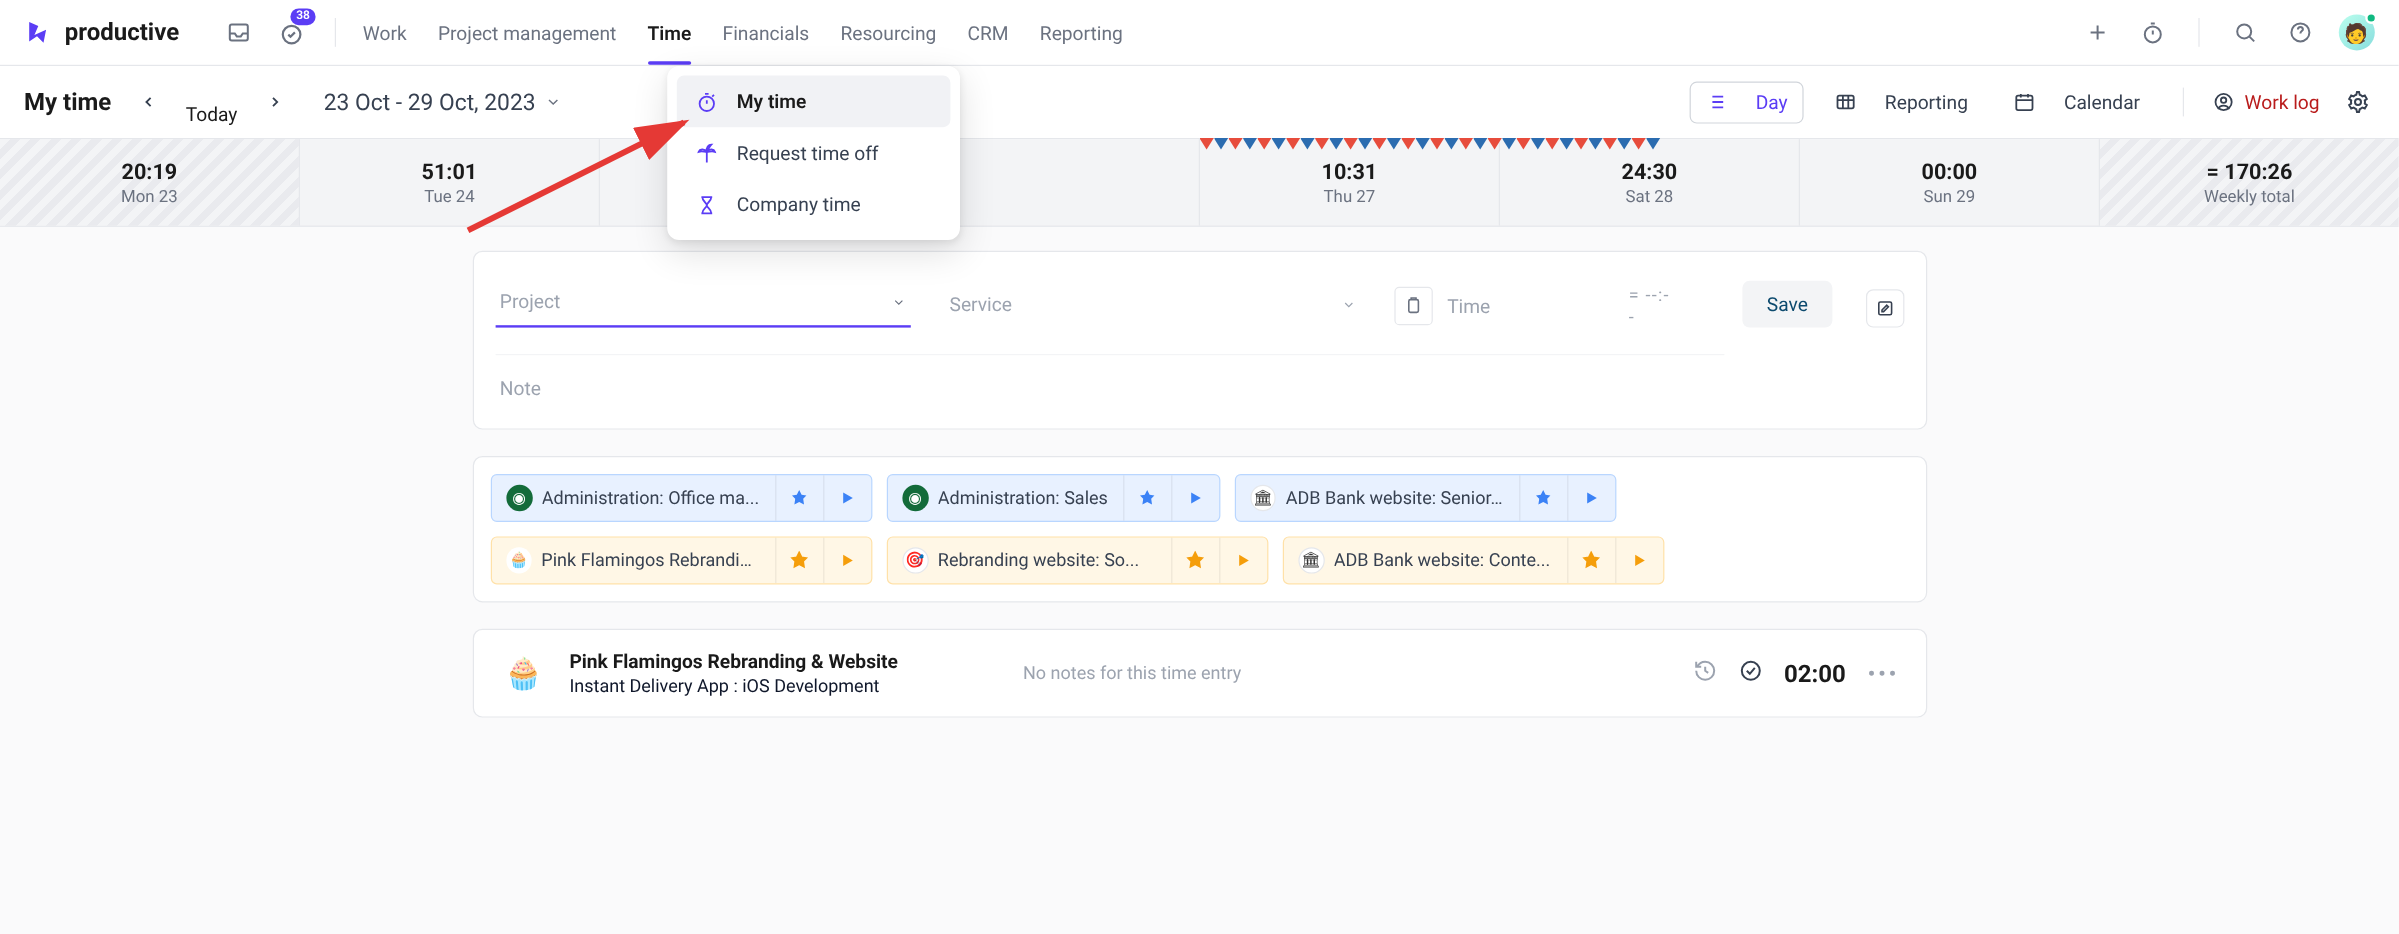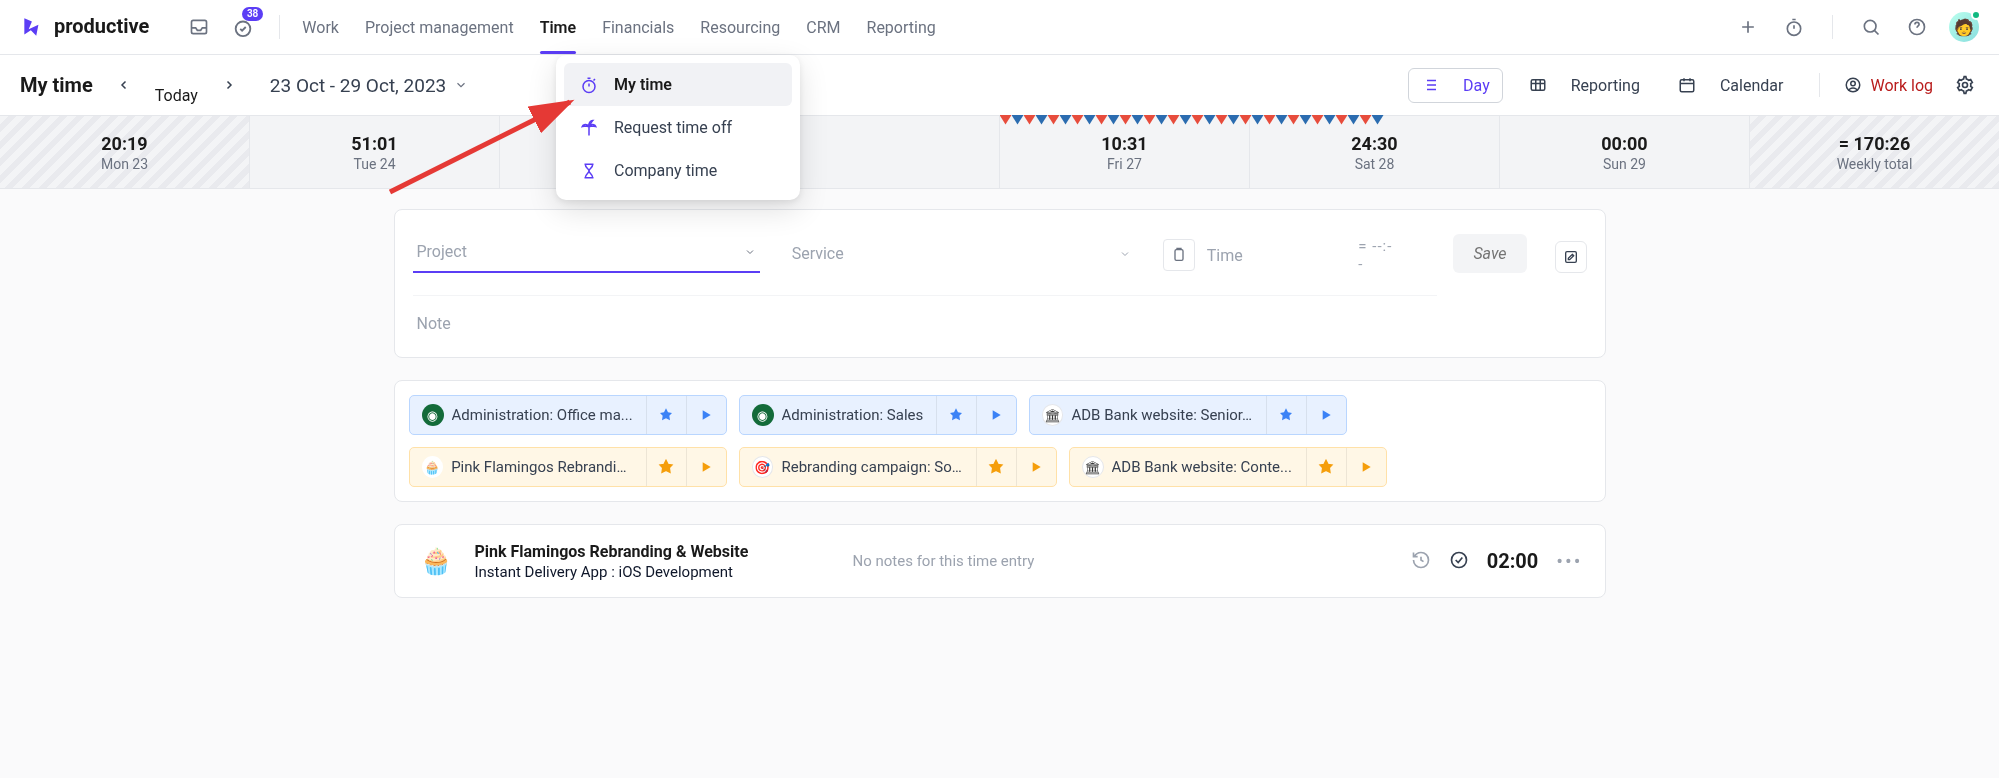--- a/index.html
+++ b/index.html
@@ -213,21 +213,21 @@
   }
   .time-field {
     display:flex;align-items:center;gap:12px;
   }
   .tf-icon {
     width:32px;height:32px;border:1px solid #e5e7eb;border-radius:4px;display:flex;align-items:center;justify-content:center;color:#6b7280;
   }
   .tf-input { width:140px;color:#9ca3af;font-size:16px;}
   .tf-est { color:#9ca3af;font-size:15px;letter-spacing:1px;}
   .save-btn {
-    background:#f3f4f6;color:#737373;border-radius:6px;padding:10px 20px;font-size:16px;font-style:italic;
+    background:#f3f4f6;color:#0c4a6e;border-radius:6px;padding:10px 20px;font-size:16px;
   }
   .edit-btn {
     width:32px;height:32px;border:1px solid #e5e7eb;border-radius:6px;display:flex;align-items:center;justify-content:center;color:#374151;
   }
   .note-row {
     margin-top:22px;
     padding:6px 4px;
     border-top:1px solid #f3f4f6;
     padding-top:18px;
     color:#9ca3af;font-size:16px;
@@ -490,21 +490,21 @@
     <div class="day">
       <div class="day-time">30:20</div>
       <div class="day-label">Wed 25</div>
     </div>
     <div class="day">
       <div class="day-time"></div>
       <div class="day-label"></div>
     </div>
     <div class="day">
       <div class="day-time">10:31</div>
-      <div class="day-label">Fri 27</div>
+      <div class="day-label">Thu 27</div>
     </div>
     <div class="day">
       <div class="day-time">24:30</div>
       <div class="day-label">Sat 28</div>
     </div>
     <div class="day">
       <div class="day-time">00:00</div>
       <div class="day-label">Sun 29</div>
     </div>
     <div class="day stripe total">
@@ -614,21 +614,21 @@
           </div>
         <div class="chip-act">
             <svg width="16" height="16" viewBox="0 0 24 24">
               <path d="M7 5v14l12-7z"></path>
             </svg>
           </div>
       </div>
       <div class="chip amber">
         <div class="chip-main">
             <span class="chip-icon ci-target">🎯</span>
-            <span class="chip-label">Rebranding campaign: So...</span>
+            <span class="chip-label">Rebranding website: So...</span>
           </div>
         <div class="chip-act">
             <svg width="16" height="16" viewBox="0 0 24 24" fill="none" stroke="#f59e0b" stroke-width="2">
               <path d="M12 2l3 6 6 1-4 4 1 7-6-3-6 3 1-7-4-4 6-1z"></path>
             </svg>
           </div>
         <div class="chip-act">
             <svg width="16" height="16" viewBox="0 0 24 24">
               <path d="M7 5v14l12-7z"></path>
             </svg>

